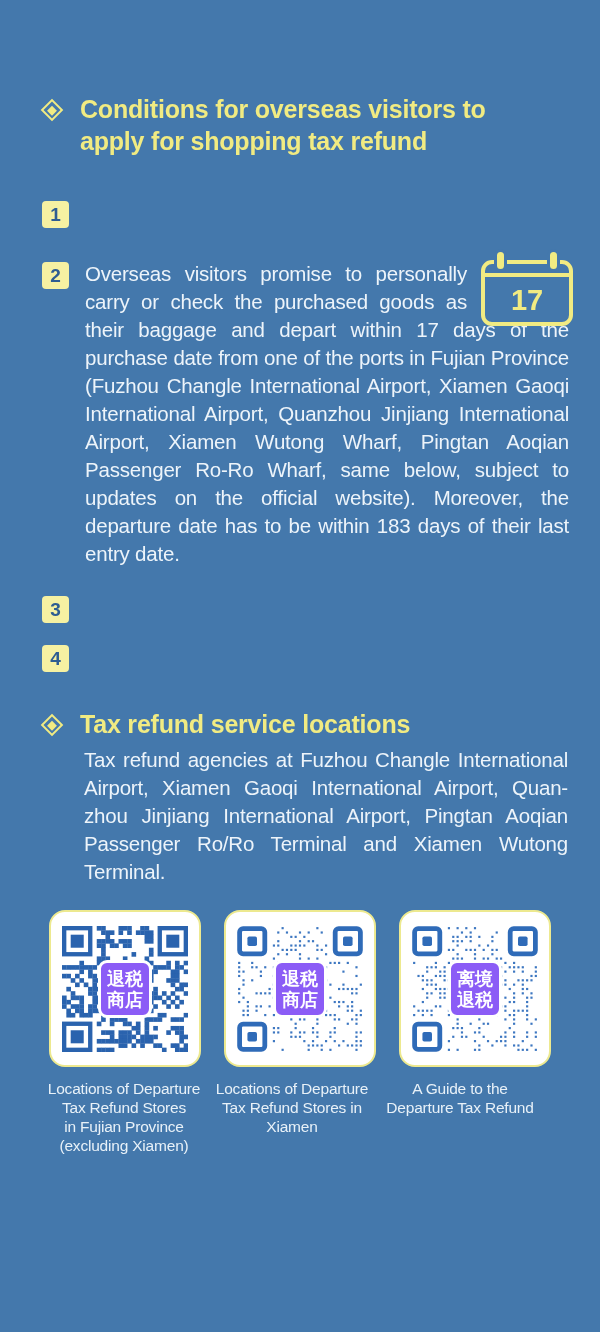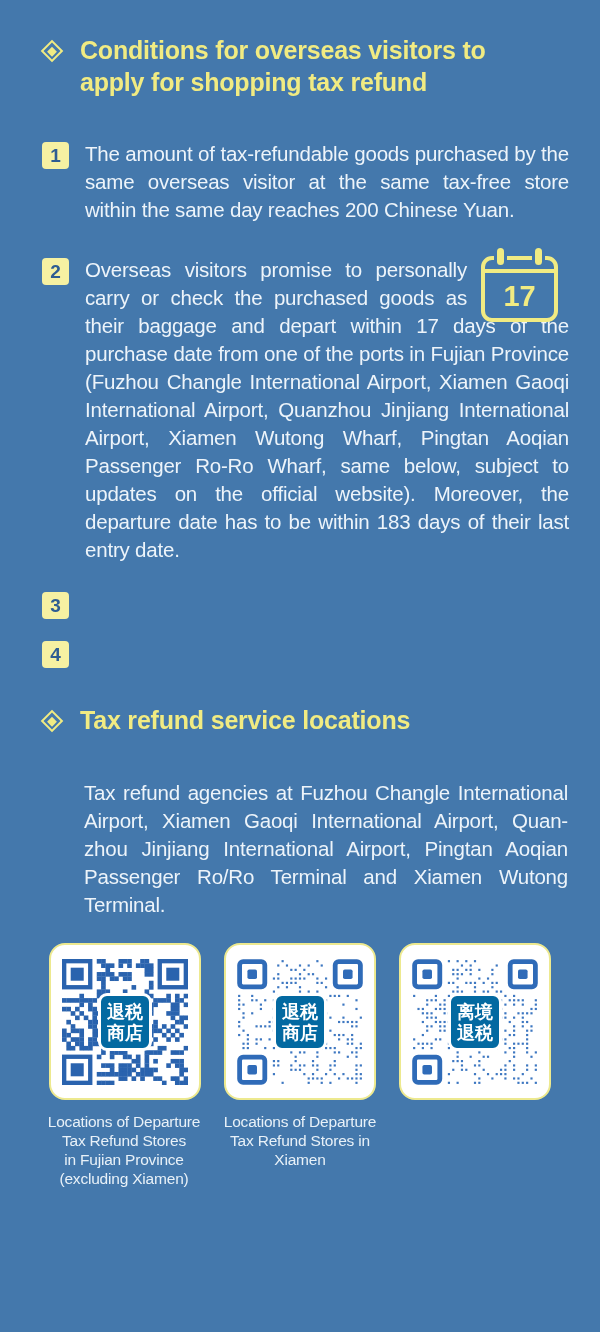--- a/index.html
+++ b/index.html
@@ -86,21 +86,21 @@
     float: right;
     width: 88px;
     height: 56px;
     margin-left: 14px;
     position: relative;
   }
   .cal-inner {
     position: absolute;
     left: 0;
     top: -8px;
-    width: 77px;
+    width: 92px;
     height: 74px;
   }
   .cal-body {
     position: absolute;
     left: 0;
     right: 0;
     top: 8px;
     bottom: 0;
     border: 4.5px solid #F1EB82;
     border-radius: 11px;
@@ -136,21 +136,20 @@
     justify-content: center;
     color: #F1EB82;
     font-size: 29px;
     font-weight: bold;
   }
 
   
   .mt-sec2 { margin-top: 36px; }
   .locations-body {
     padding: 6px 30px 0 84px;
-    margin-top: 37px;
   }
 
   
   .qr-row {
     margin-top: 24px;
     display: flex;
     justify-content: center;
     gap: 23px;
   }
   .qr-card {
@@ -163,63 +162,61 @@
     display: flex;
     align-items: center;
     justify-content: center;
   }
   .qr-svg { display: block; }
   .qr-label {
     position: absolute;
     left: 50%;
     top: 50%;
     transform: translate(-50%, -50%);
-    background: #0369a1;
+    background: #8b5cf6;
     border: 3px solid #ffffff;
     border-radius: 9px;
     color: #ffffff;
     font-size: 18px;
     font-weight: bold;
     line-height: 21px;
     padding: 5px 6px;
     text-align: center;
     white-space: pre-line;
     font-family: "DejaVu Sans", sans-serif;
   }
 
   .caption-row {
     width: 520px;
     margin: 12px auto 4px;
     display: grid;
     grid-template-columns: 168px 168px 168px;
-    gap: 8px;
   }
   .qr-caption {
     color: #E8F1F8;
     font-size: 15.5px;
     line-height: 19px;
     text-align: center;
     white-space: pre-line;
     letter-spacing: -0.2px;
   }
 </style>
 </head>
 <body>
 
 <div class="page">
 
-  <div class="section-header" style="padding-top:34px">
+  <div class="section-header" style="padding-top:93px">
     <span class="diamond"></span>
     <h1 class="section-title">Conditions for overseas visitors to
 apply for shopping tax refund</h1>
   </div>
 
   <div class="item mt-item1">
     <span class="badge">1</span>
-    <p class="item-text">The amount of tax-refundable goods purchased by the same overseas visitor at the same tax-free store within the same day reaches 200 Chinese Yuan.</p>
   </div>
 
   <div class="item mt-item2">
     <span class="badge">2</span>
     <p class="item-text">
       <span class="cal">
         <span class="cal-inner">
           <span class="cal-ring cal-ring-l"></span>
           <span class="cal-ring cal-ring-r"></span>
           <span class="cal-body">
@@ -895,15 +892,17 @@
     </div>
   </div>
 
   <div class="caption-row">
     <p class="qr-caption">Locations of Departure
 Tax Refund Stores
 in Fujian Province
 (excluding Xiamen)</p>
     <p class="qr-caption">Locations of Departure
 Tax Refund Stores in Xiamen</p>
+    <p class="qr-caption">A Guide to the
+Departure Tax Refund</p>
   </div>
 
 </div>
 
 </body></html>

